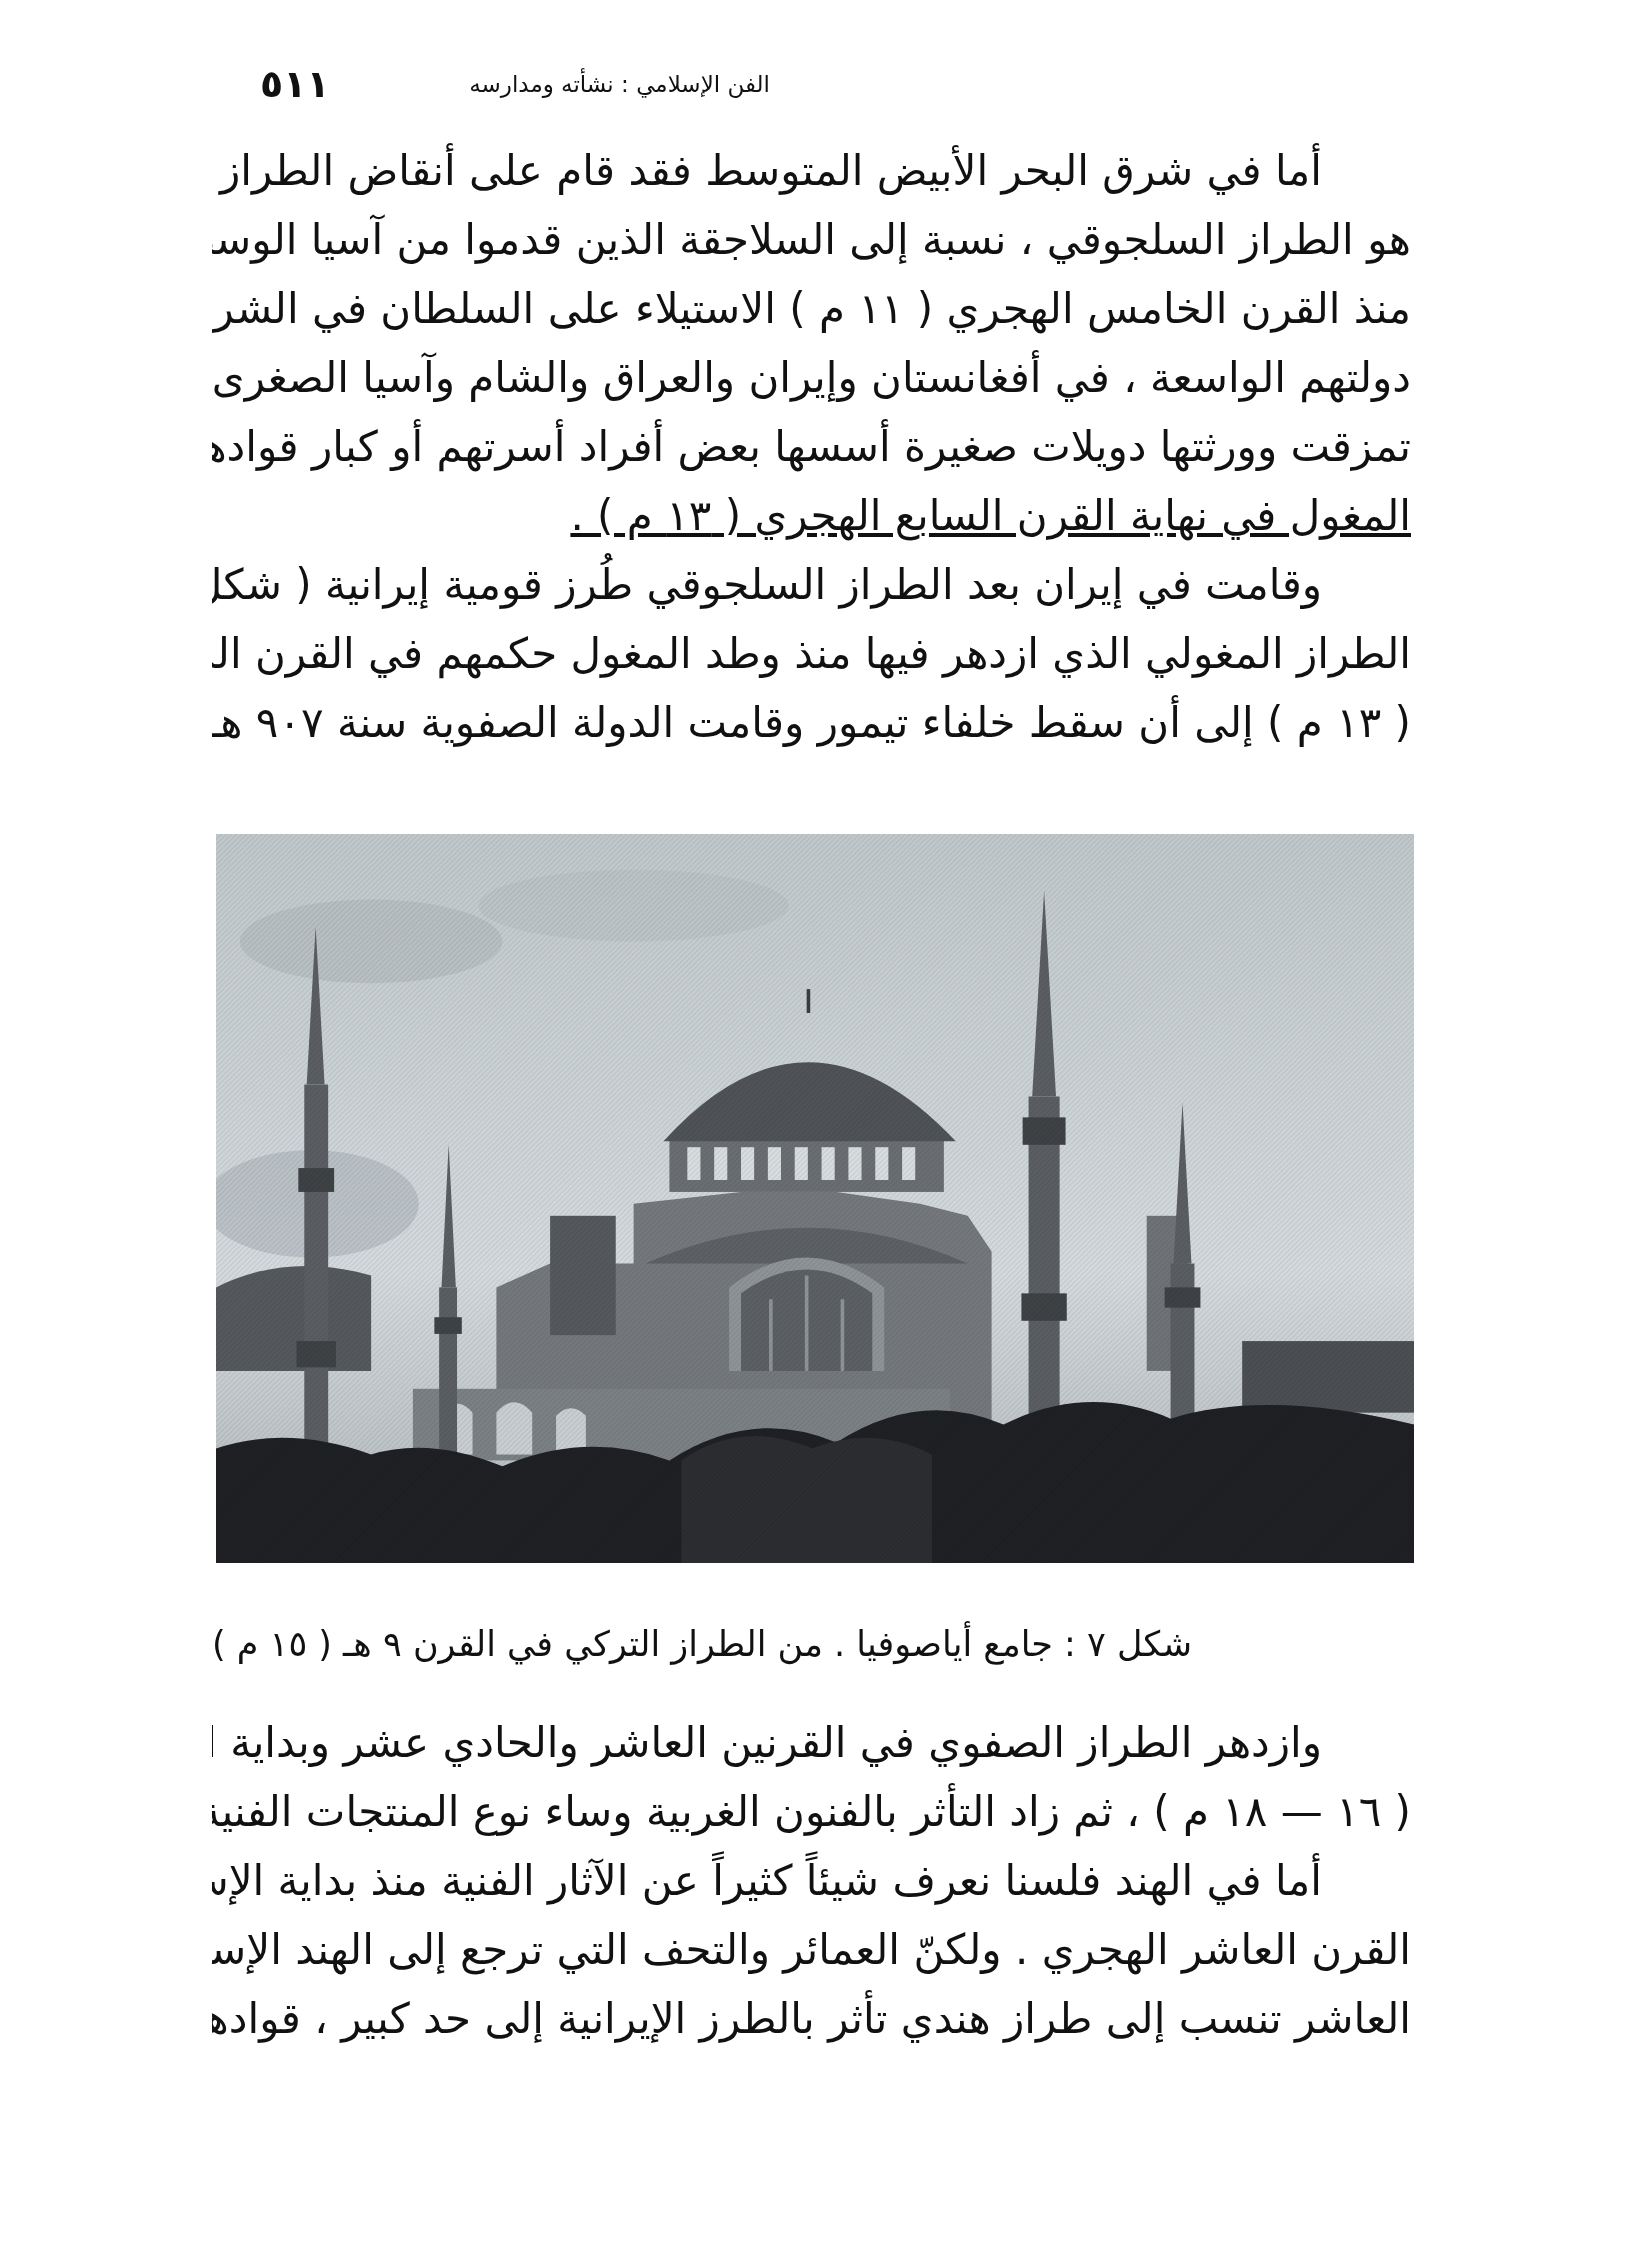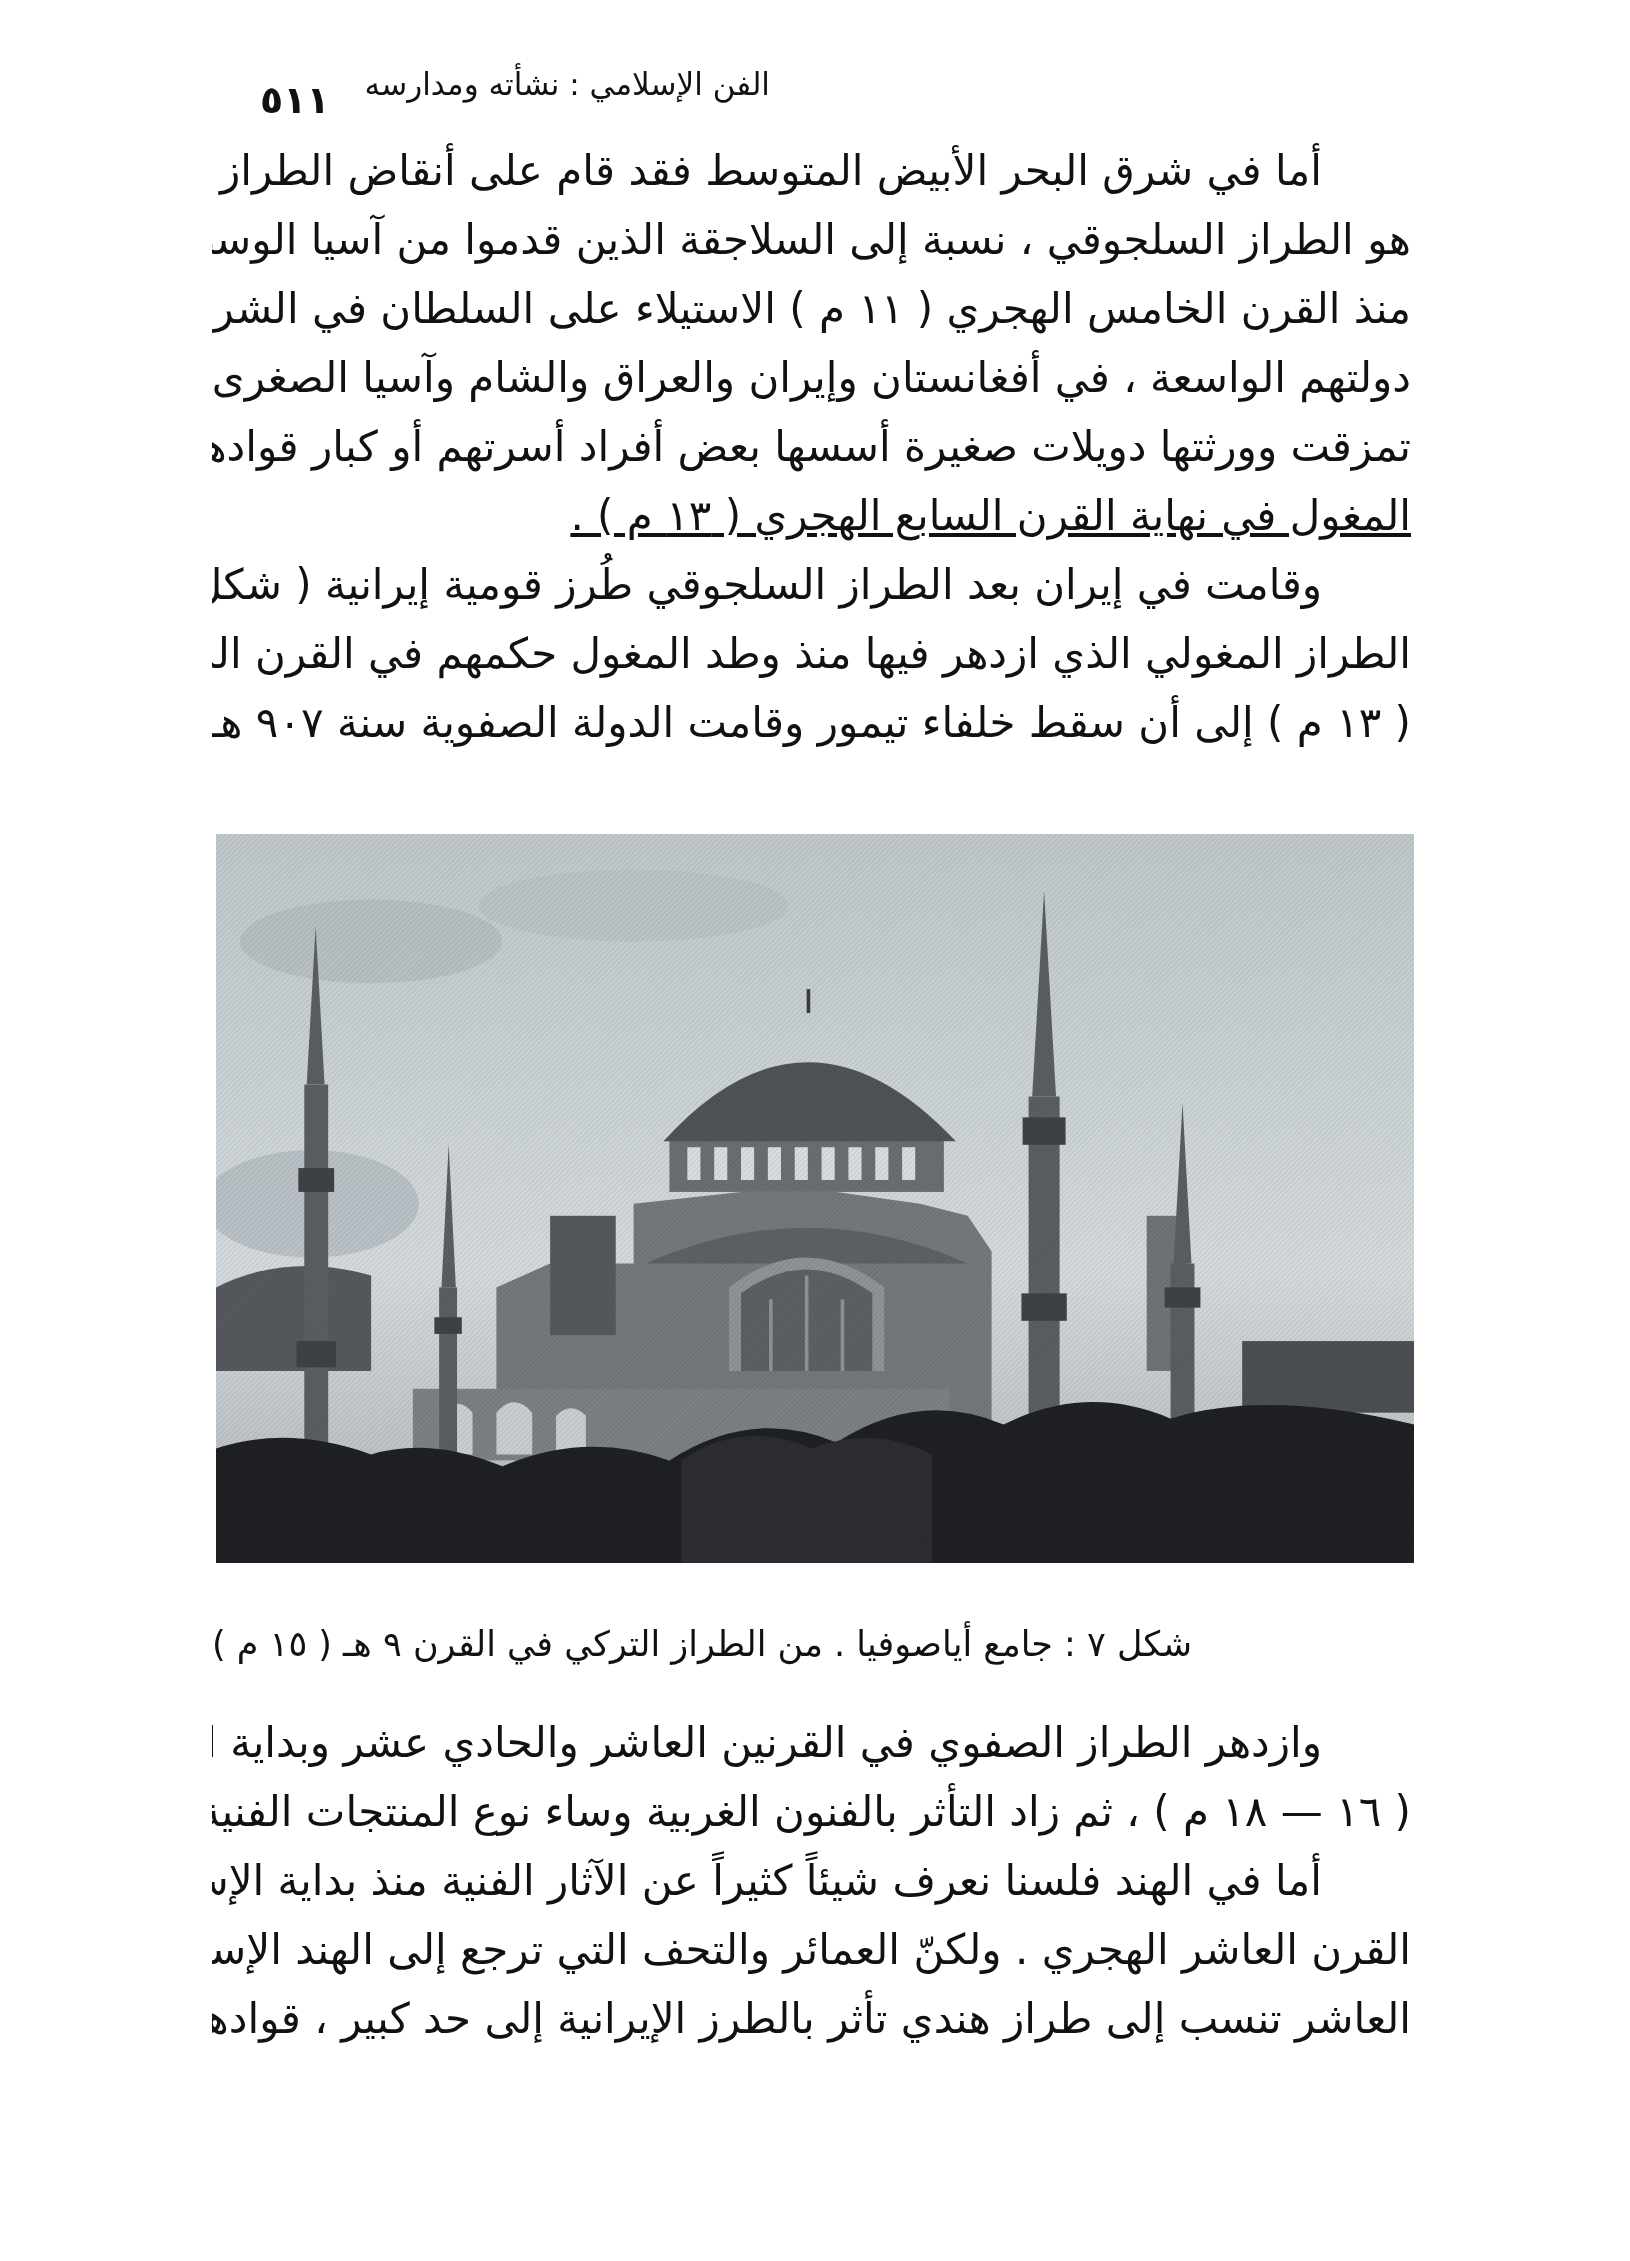--- a/index.html
+++ b/index.html
@@ -6,26 +6,26 @@
   body {
     width: 1631px; height: 2261px; position: relative; overflow: hidden;
     font-family: "DejaVu Sans", sans-serif; color: #111111;
   }
   .page { position: absolute; inset: 0; }
 
   .running-head {
     position: absolute; top: 57px; left: 215px; width: 1199px; height: 54px;
   }
   .running-title {
-    position: absolute; right: 644px; top: 0; font-size: 31px; line-height: 54px;
+    position: absolute; right: 644px; top: 0; font-size: 23px; line-height: 54px;
     direction: rtl; white-space: nowrap;
   }
   .page-number {
     position: absolute; left: 45px; top: 0; font-size: 38px; line-height: 54px;
-    font-weight: bold; direction: rtl; margin-top: 16px;
+    font-weight: bold; direction: rtl;
   }
 
   .text-block {
     position: absolute; left: 212px; width: 1199px; direction: rtl;
     font-size: 42px;
   }
   .line {
     display: block; height: 69px; line-height: 69px; white-space: nowrap;
     text-align: justify; text-align-last: justify; overflow: hidden;
   }

